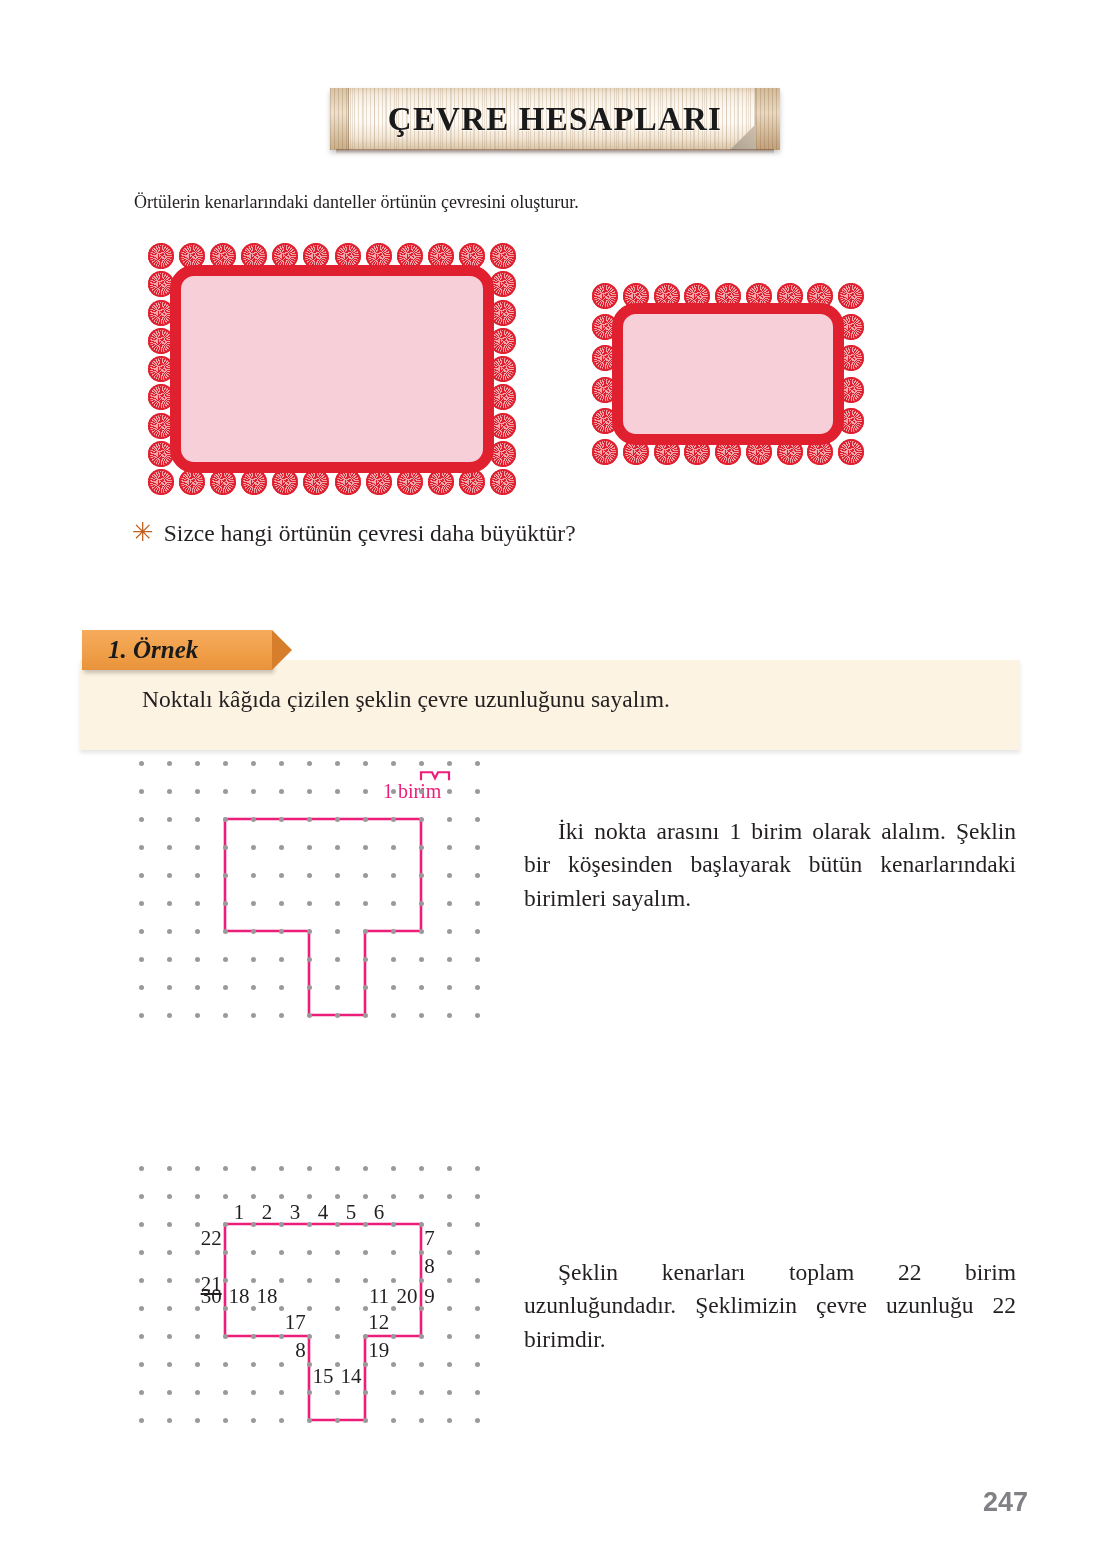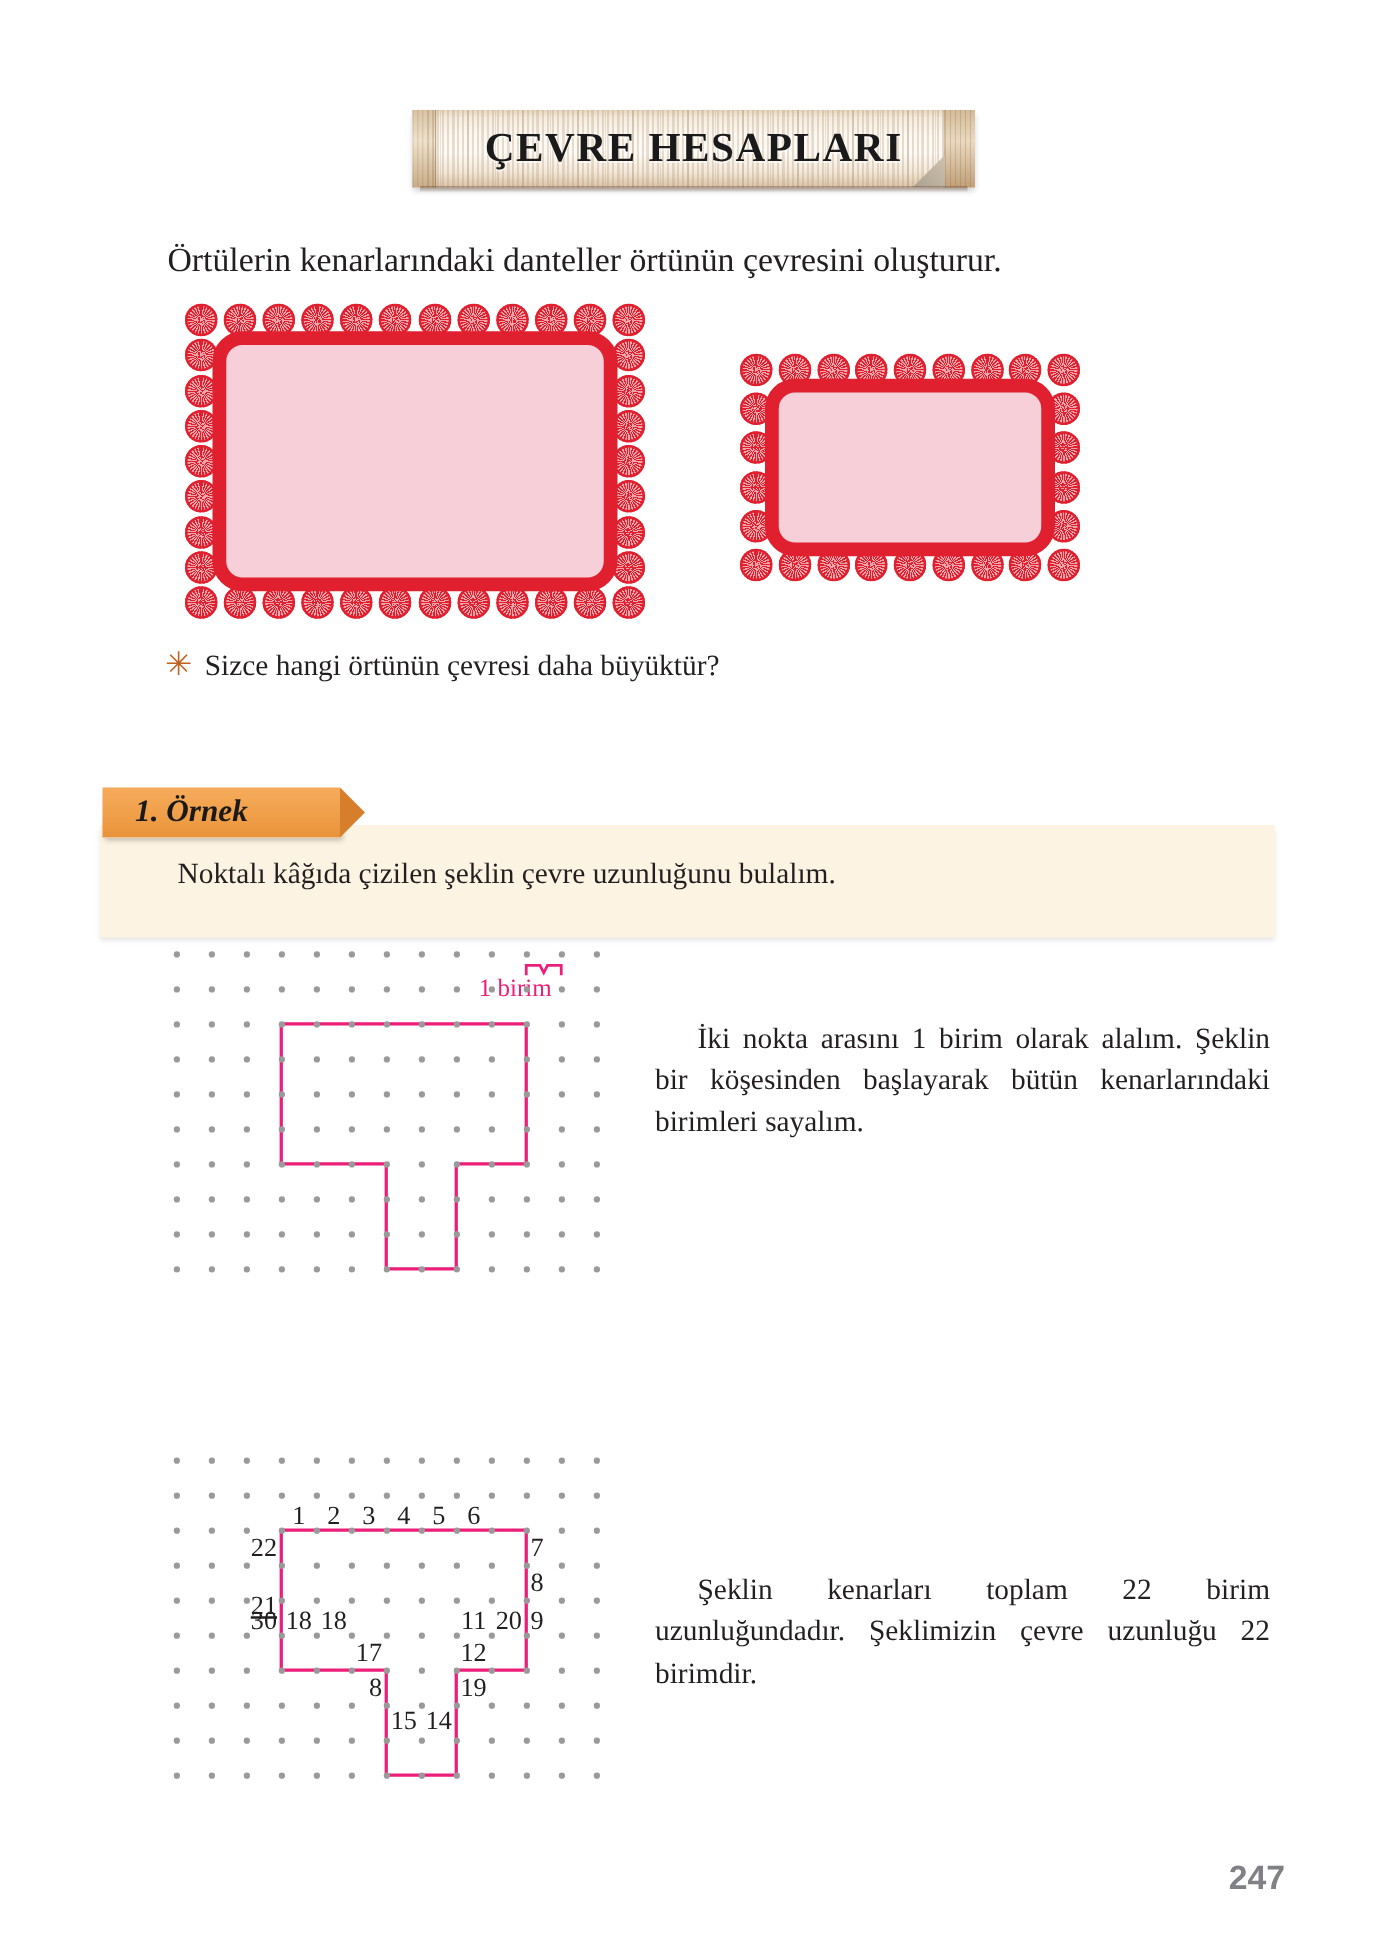--- a/index.html
+++ b/index.html
@@ -58,21 +58,21 @@
     display:flex; align-items:center; justify-content:center;
     font-family:"Liberation Serif", serif;
     font-weight:bold; font-size:33px; letter-spacing:1.2px;
     color:#1a1a1a;
     text-shadow:0 1px 0 rgba(255,255,255,.6);
   }
 
   
   .intro-line{
     position:absolute; left:134px; top:190px; width:820px;
-    font-size:27px; line-height:1.35; color:#231f20;
+    font-size:18px; line-height:1.35; color:#231f20;
   }
 
   
   .doily{ position:absolute; }
   .doily .cloth{
     position:absolute;
     background:#f7cfd9;
     border:11px solid #e0202f;
     border-radius:24px;
     box-sizing:border-box;
@@ -243,21 +243,21 @@
       <div class="scallop" style="left: 246px; top: 124.8px;"></div>
     </div>
   <div class="cloth" style="left:20px; top:20px; right:20px; bottom:20px;"></div>
 </div>
 
 <div class="qline">
   <span class="star">✳</span><span>Sizce hangi örtünün çevresi daha büyüktür?</span>
 </div>
 
 <div id="example-box">
-  <div id="example-text">Noktalı kâğıda çizilen şeklin çevre uzunluğunu bulalım.</div>
+  <div id="example-text">Noktalı kâğıda çizilen şeklin çevre uzunluğunu sayalım.</div>
 </div>
 <div id="ornek-tag">
   <span class="tag-label">1. Örnek</span>
   <span class="tag-arrow"></span>
 </div>
 
 <div class="dotgrid" id="grid1" style="left:141px; top:763px; width:350px; height:260px;">
   <svg class="shape-svg" id="svg1" width="360" height="270">
       <polygon points="84,56 280,56 280,168 224,168 224,252 168,252 168,168 84,168" fill="none" stroke="#ed1e79" stroke-width="2.6" stroke-linejoin="miter"></polygon>
     </svg>

